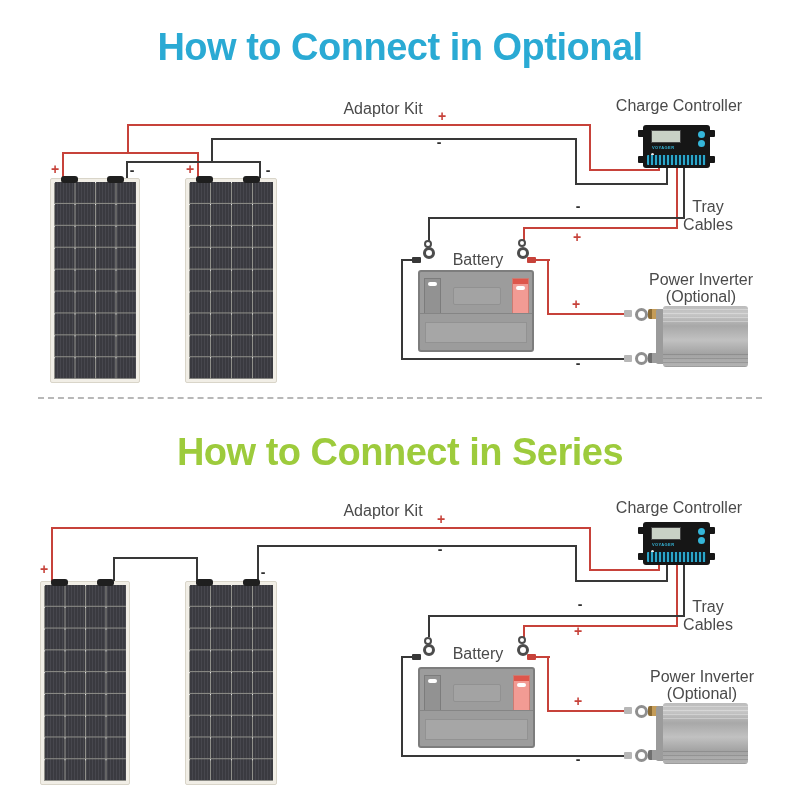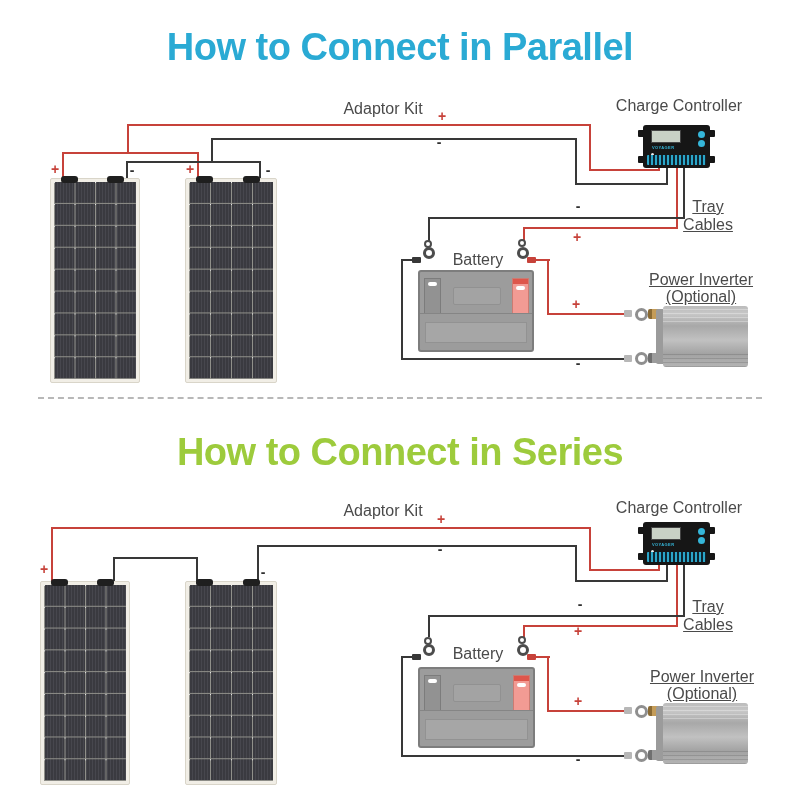--- a/index.html
+++ b/index.html
@@ -9,21 +9,21 @@
   }
   html,body{margin:0;padding:0;background:#ffffff;}
   #canvas{position:relative;width:800px;height:800px;background:#fff;overflow:hidden;
     font-family:"Liberation Sans",sans-serif;}
   .title{position:absolute;left:0;width:100%;text-align:center;font-weight:bold;
     font-size:38px;letter-spacing:-0.5px;z-index:6;}
   .title.par{color:var(--parallel_title);}
   .title.ser{color:var(--series_title);}
   .lbl{position:absolute;transform:translateX(-50%);font-size:16px;color:var(--label_text);
     white-space:nowrap;z-index:6;line-height:18px;}
-  .lbl.center{text-align:center;text-decoration:underline;}
+  .lbl.center{text-align:center;}
   .pol{position:absolute;transform:translateX(-50%);font-size:14px;font-weight:bold;z-index:6;line-height:14px;}
   .pol.p{color:var(--positive_wire);}
   .pol.n{color:#2e2e2e;}
   .w{position:absolute;z-index:2;}
   .wp{background:var(--positive_wire);}
   .wn{background:var(--negative_wire);}
   .conn{position:absolute;z-index:3;border-radius:1px;}
   .divider{position:absolute;left:38px;right:38px;border-top:2px dashed #b8b8b8;z-index:1;}
   
   .panel{position:absolute;background:#f1eee6;border:1px solid #d9d5c9;border-radius:2px;
@@ -73,21 +73,21 @@
     background:linear-gradient(90deg,#8a6a33 0 4px,#c49c58 4px);}
   .stud-s{position:absolute;width:14px;height:10px;border-radius:2px;z-index:3;
     background:linear-gradient(90deg,#6f6f6f 0 4px,#9c9c9c 4px);}
 </style>
 </head>
 <body>
 
 <div id="canvas">
 
   <section>
-    <h1 class="title par" style="top:26px;margin:0;">How to Connect in Parallel</h1>
+    <h1 class="title par" style="top:26px;margin:0;">How to Connect in Optional</h1>
 
     <div class="lbl" style="left:383px;top:100px;">Adaptor Kit</div>
     <div class="pol p" style="left:442px;top:109px;">+</div>
     <div class="pol n" style="left:439px;top:135px;">-</div>
     <div class="lbl" style="left:679px;top:97px;">Charge Controller</div>
 
     <div class="w wp" style="left:62px;top:152px;width:2px;height:28px;"></div>
     <div class="w wp" style="left:62px;top:152px;width:137px;height:2px;"></div>
     <div class="w wp" style="left:197px;top:152px;width:2px;height:28px;"></div>
     <div class="w wp" style="left:127px;top:124px;width:2px;height:30px;"></div>

